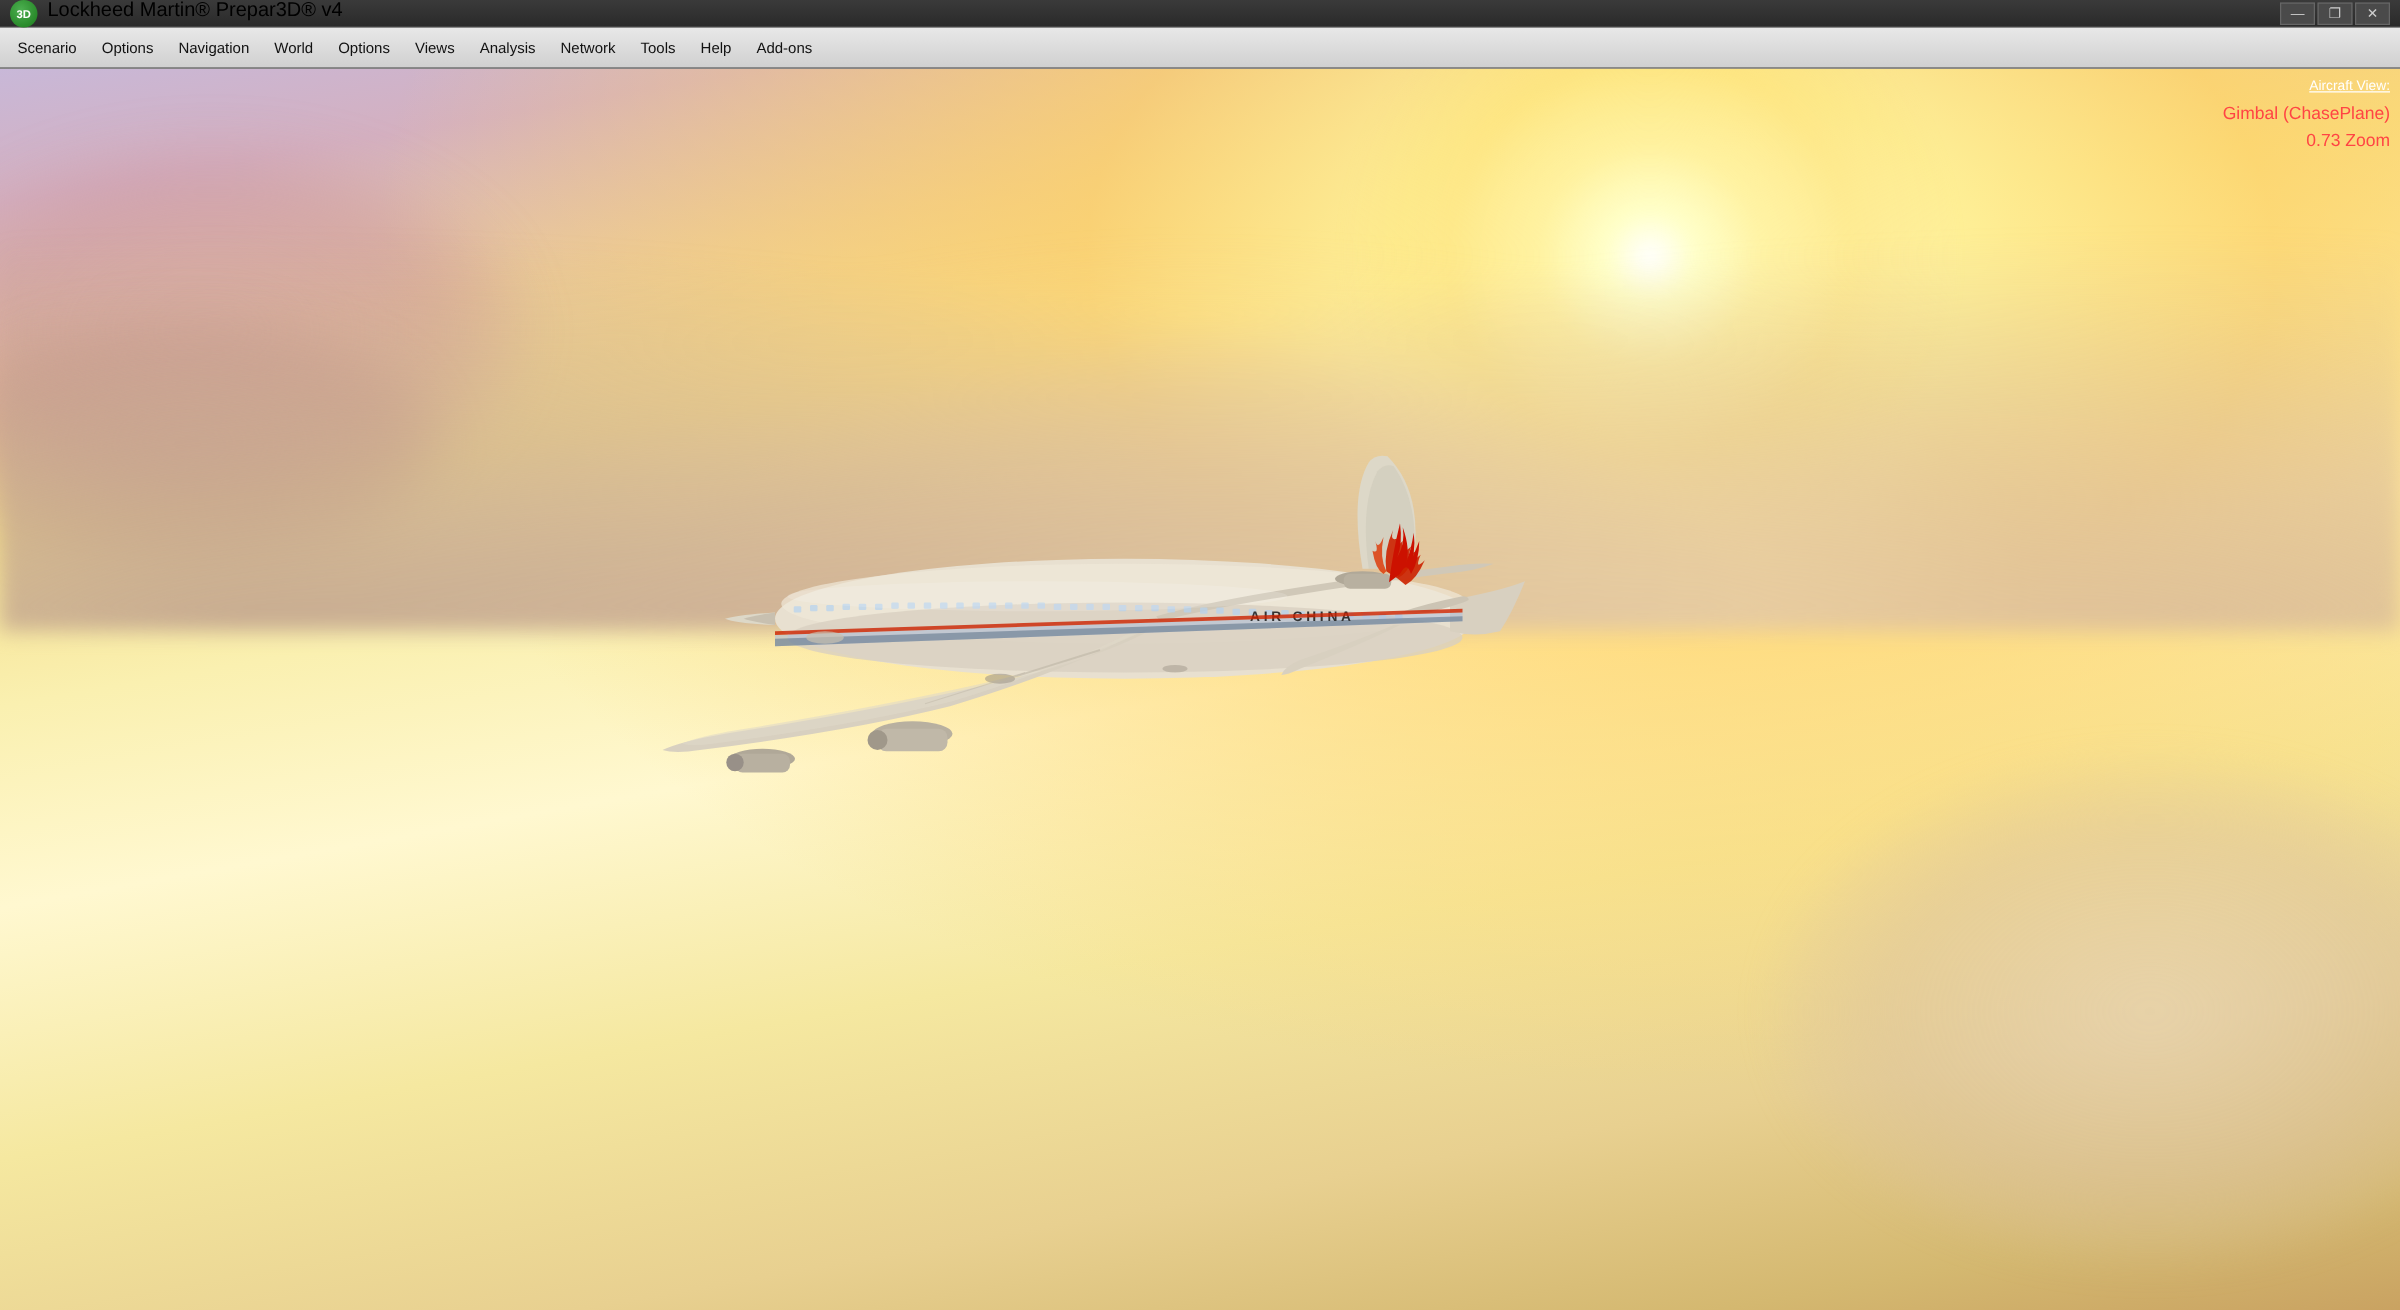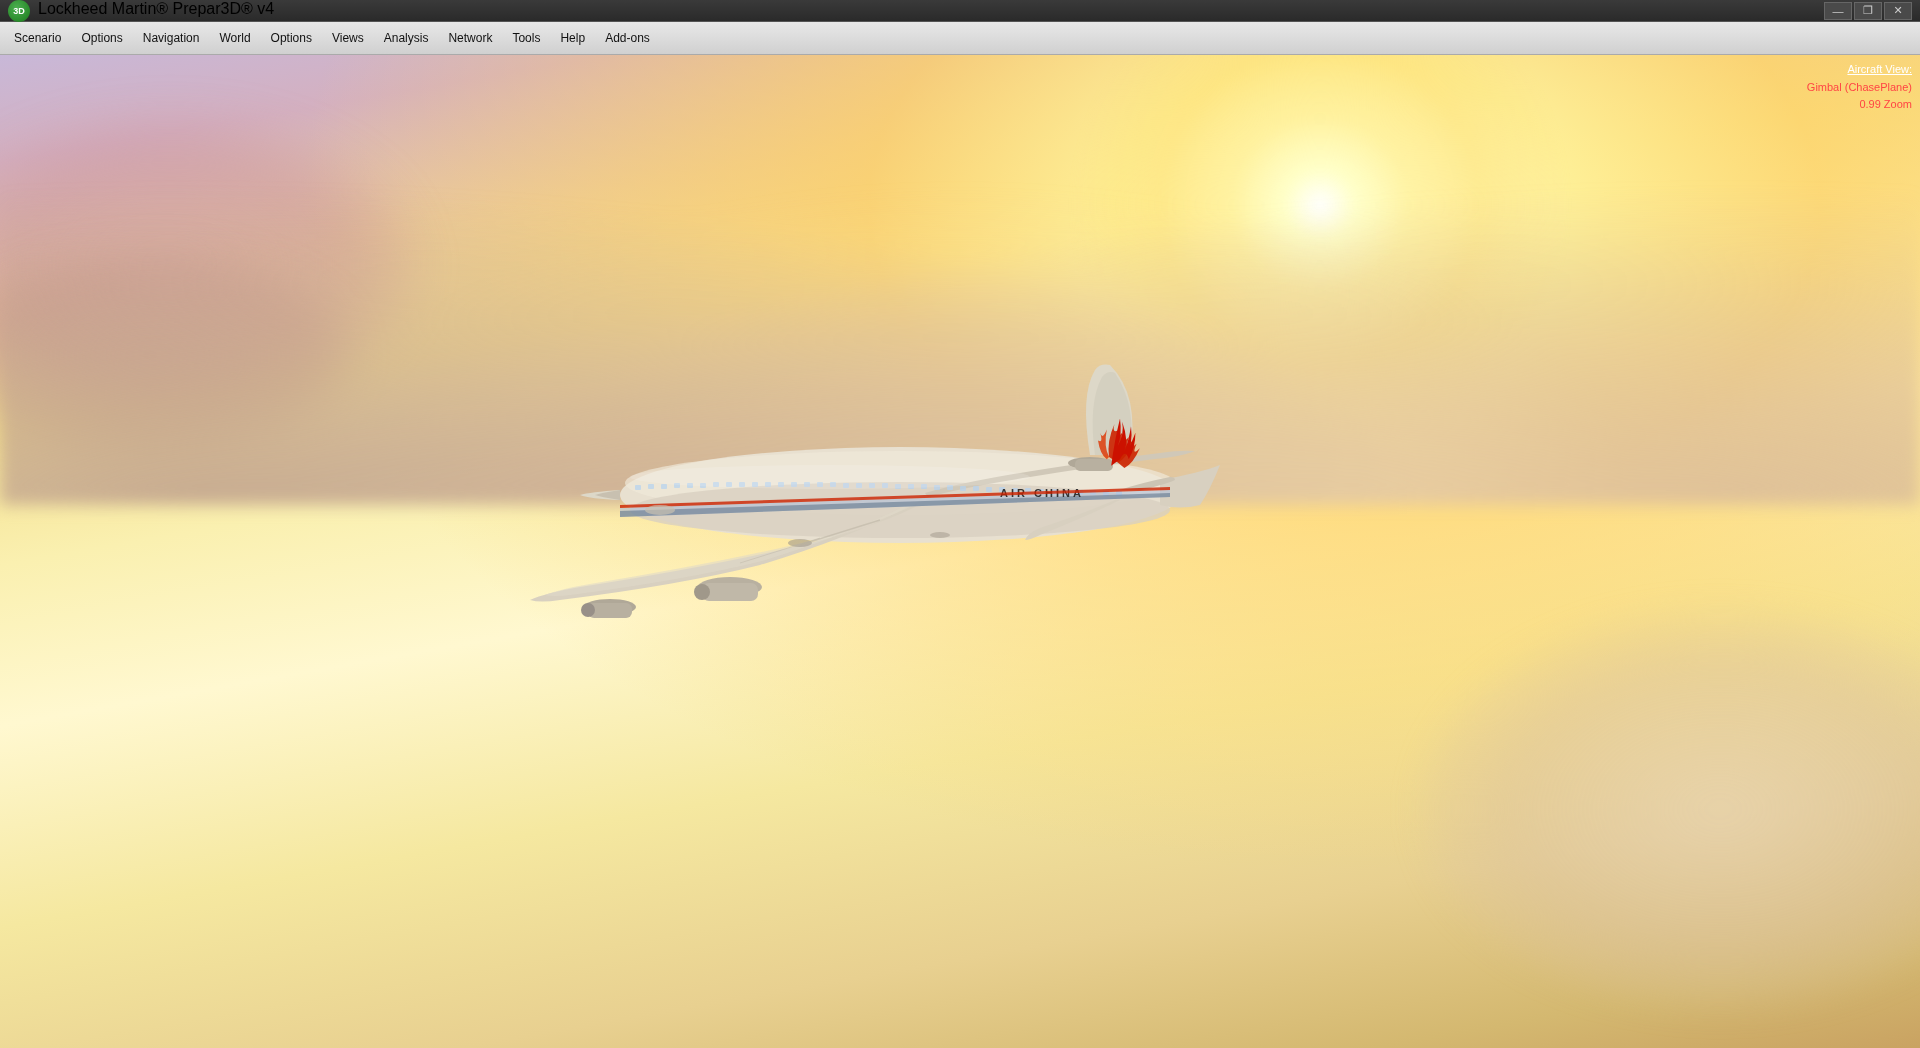--- a/index.html
+++ b/index.html
@@ -175,21 +175,21 @@
       font-size: 12px;
       line-height: 1.6;
     }
     .hud-line-white {
       color: #ffffff;
       font-size: 11px;
       text-decoration: underline;
     }
     .hud-line-red {
       color: #ff4444;
-      font-size: 11px;
+      font-size: 14px;
     }
   </style>
 </head>
 <body>
 
 <div id="titlebar">
   <div style="display:flex;align-items:flex-start;flex:1;">
     <div id="badge-3d">3D</div>
     <span id="titlebar-title-text">Lockheed Martin® Prepar3D® v4</span>
   </div>
@@ -330,16 +330,16 @@
 
       <ellipse cx="450" cy="142" rx="200" ry="12" fill="rgba(255,255,255,0.25)" opacity="0.6"></ellipse>
 
       <ellipse cx="280" cy="175" rx="15" ry="5" fill="#c8c0b0" opacity="0.7"></ellipse>
     </svg>
   </div>
 
   <div id="hud-overlay">
     <div class="hud-line-white">Aircraft View:</div>
     <div class="hud-line-red">Gimbal (ChasePlane)</div>
-    <div class="hud-line-red">0.99 Zoom</div>
+    <div class="hud-line-red">0.73 Zoom</div>
   </div>
 
 </div>
 
 </body></html>

